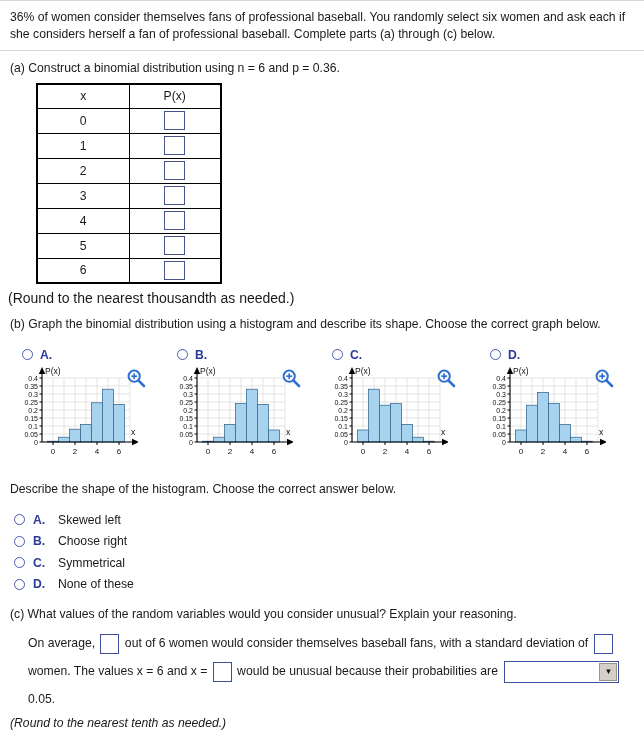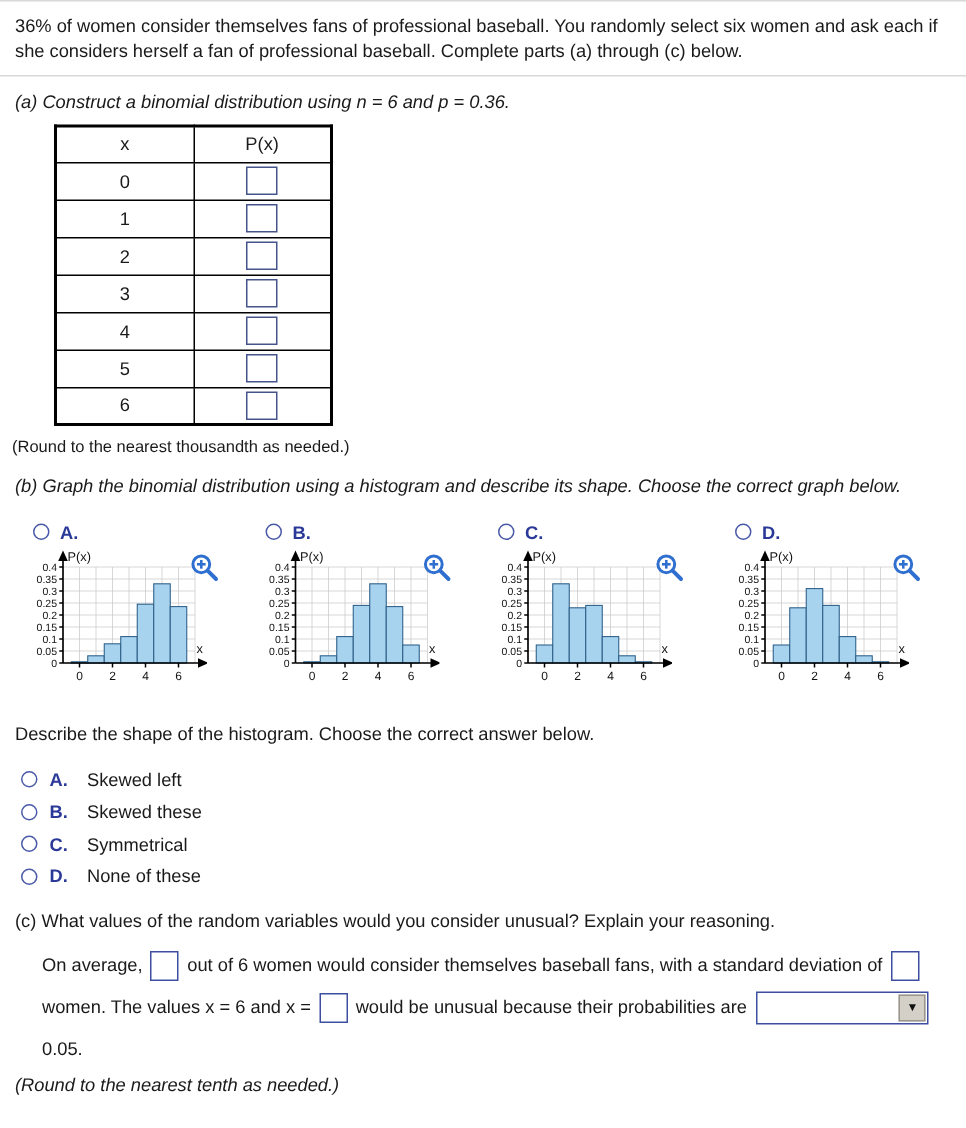--- a/index.html
+++ b/index.html
@@ -18,21 +18,20 @@
 
   .prompt {
     font-size: 12.2px;
     line-height: 17px;
     padding: 8px 10px 7px 10px;
   }
   .part-line {
     font-size: 12.2px;
     line-height: 17px;
     padding: 9px 10px 4px 10px;
-    font-style: italic;
   }
 
   
   .table-wrap { padding: 2px 0 0 36px; }
   table.dist {
     border-collapse: collapse;
     border: 2px solid #000;
   }
   table.dist td, table.dist th {
     border: 1px solid #000;
@@ -47,21 +46,21 @@
   table.dist th { height: 24px; }
   table.dist td.pcell { position: relative; }
   .ansbox {
     display: inline-block;
     width: 21px; height: 19px;
     border: 1px solid #46548c;
     background: #fff;
     vertical-align: middle;
   }
   .note {
-    font-size: 11px;
+    font-size: 14px;
     line-height: 17px;
     padding: 6px 10px 0 8px;
   }
 
   
   .choices {
     position: relative;
     height: 130px;
     margin-top: 8px;
   }
@@ -512,21 +511,21 @@
 
   <div class="opt-list" id="shape-options">
       <div class="opt">
         <span class="radio"></span>
         <span class="lab">A.</span>
         <span class="txt">Skewed left</span>
       </div>
       <div class="opt">
         <span class="radio"></span>
         <span class="lab">B.</span>
-        <span class="txt">Skewed these</span>
+        <span class="txt">Choose right</span>
       </div>
       <div class="opt">
         <span class="radio"></span>
         <span class="lab">C.</span>
         <span class="txt">Symmetrical</span>
       </div>
       <div class="opt">
         <span class="radio"></span>
         <span class="lab">D.</span>
         <span class="txt">None of these</span>

